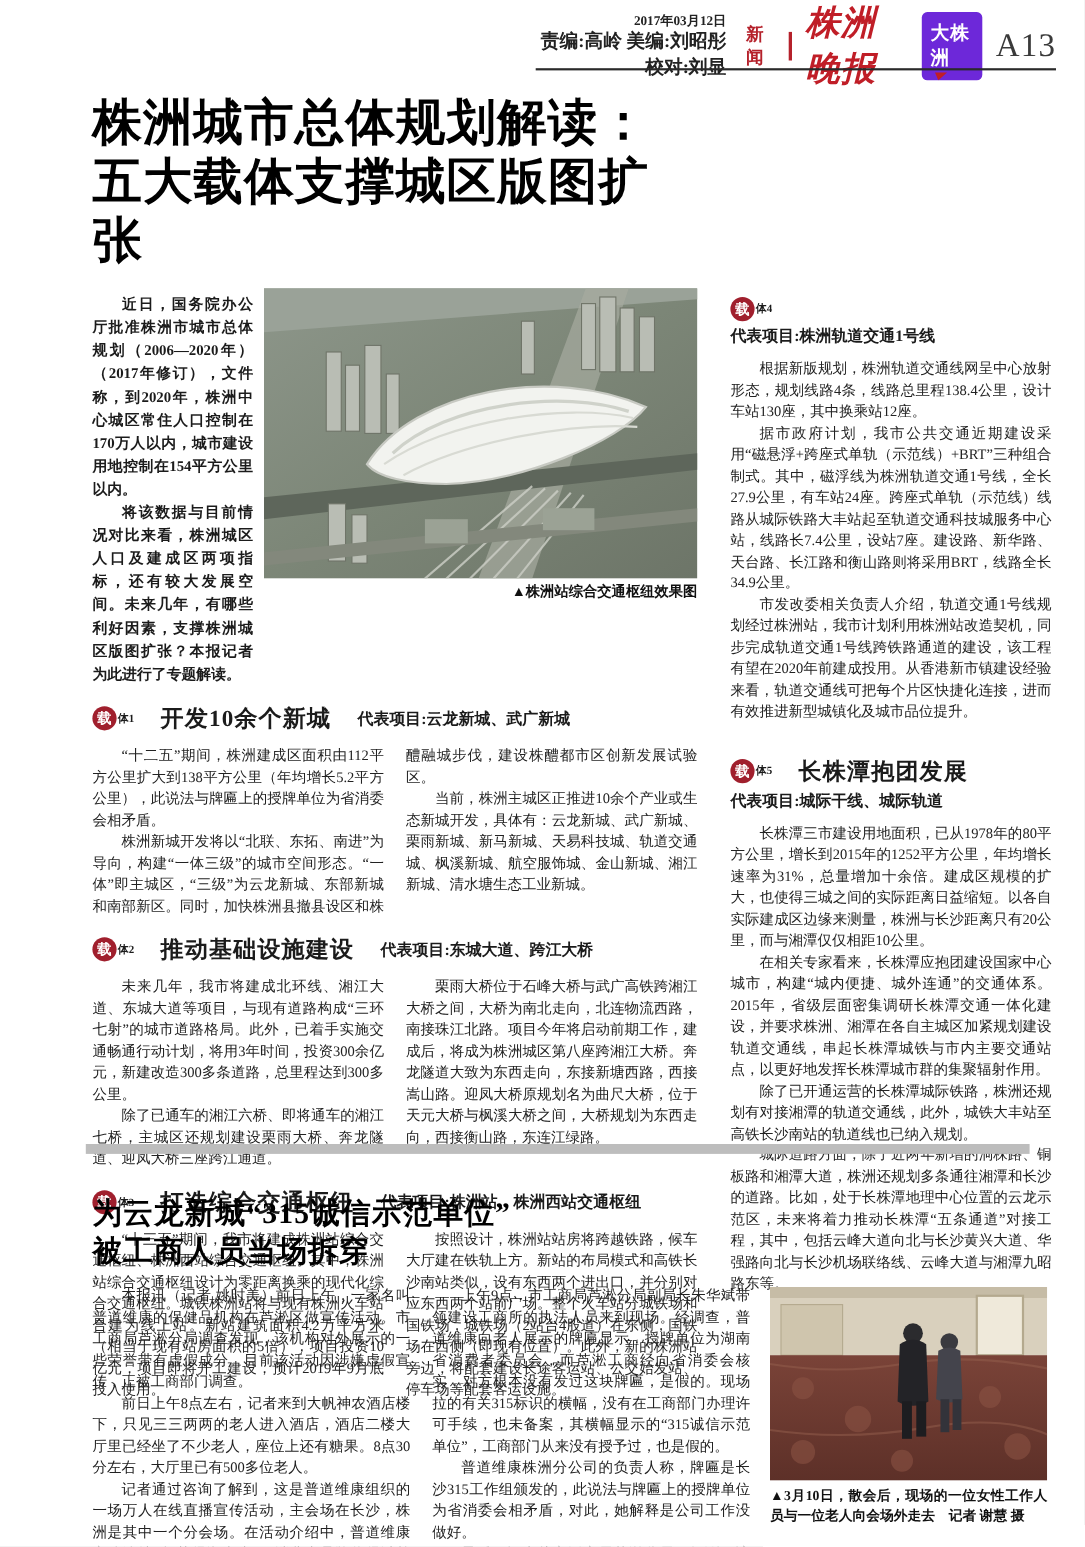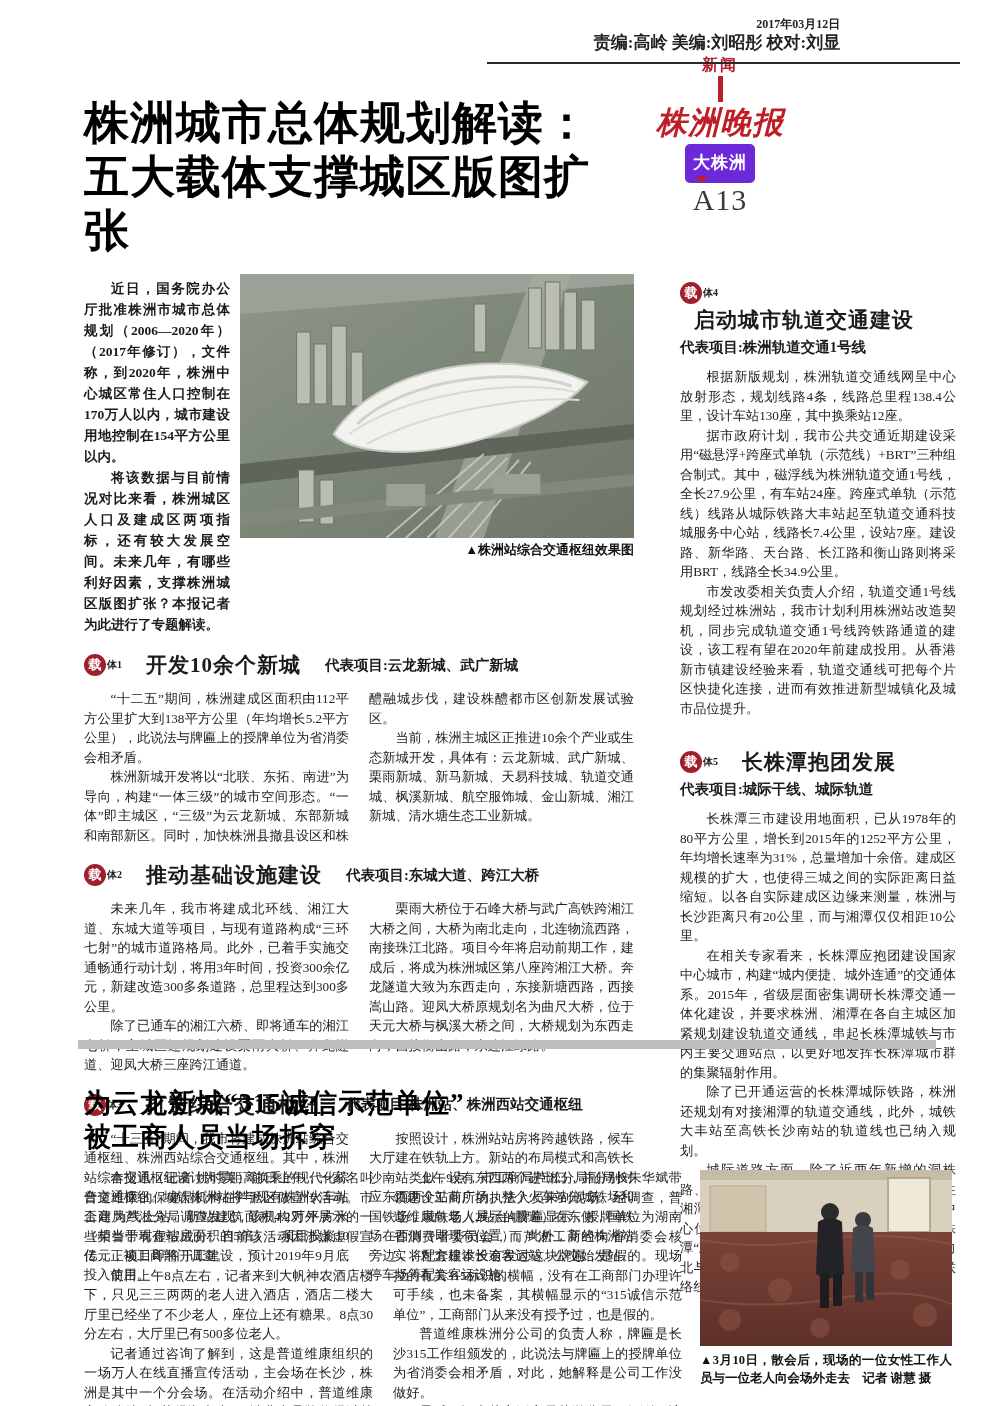--- a/index.html
+++ b/index.html
@@ -1,35 +1,35 @@
 <!DOCTYPE html>
 <html><head>
 <meta charset="utf-8">
 <style>
   html,body{margin:0;padding:0;background:#e8e8e8;}
   .page{position:relative;width:986px;height:1406px;background:#ffffff;margin:0 auto;
         font-family:"Liberation Serif","DejaVu Serif",serif;color:#1b1b1b;overflow:hidden;}
 
   
-  .hdr{position:absolute;top:16px;left:480px;right:26px;display:flex;align-items:center;justify-content:flex-end;gap:0;flex-direction:column;}
+  .hdr{position:absolute;top:0;left:480px;right:26px;display:flex;align-items:center;justify-content:flex-end;gap:12px;}
   .hdr-dateblock{text-align:right;line-height:1.35;margin-right:6px;}
   .hdr-date{font-size:12px;font-weight:bold;color:#222;}
   .hdr-staff{font-size:17px;font-weight:bold;color:#222;}
   .hdr-section{font-size:16px;font-weight:bold;color:#b5212b;letter-spacing:2px;}
   .hdr-bar{width:5px;height:26px;background:#b5212b;}
   .hdr-masthead{font-size:31px;font-weight:bold;font-style:italic;color:#c01e27;letter-spacing:1px;}
   .hdr-logo{position:relative;background:#6d28d9;color:#fff;font-weight:bold;font-size:17px;
             padding:7px 8px 9px 8px;border-radius:5px;letter-spacing:1px;}
   .hdr-logo:after{content:"";position:absolute;left:12px;bottom:-7px;border:7px solid transparent;
             border-top-color:#c01e27;border-left-width:3px;border-right-width:8px;}
   .hdr-page{font-size:30px;color:#3a3a3a;font-weight:normal;letter-spacing:1px;}
   .hdr-rule{position:absolute;top:62px;left:487px;right:26px;height:2px;background:#2a2a2a;}
 
   
-  .main{position:absolute;top:92px;left:78px;right:30px;display:flex;gap:40px;}
+  .main{position:absolute;top:80px;left:78px;right:30px;display:flex;gap:24px;}
   .main-left{width:556px;flex:none;}
   .main-right{flex:1;padding-top:190px;}
 
   h1.headline{margin:4px 0 16px 6px;font-size:45px;line-height:54px;font-weight:900;color:#000;letter-spacing:1px;}
   .top-region{display:flex;gap:10px;margin-left:6px;}
   .intro{width:146px;flex:none;padding-top:4px;}
   .intro p{margin:0;font-size:13.5px;line-height:21px;font-weight:bold;text-indent:2em;text-align:justify;
            font-family:"Liberation Serif","DejaVu Serif",serif;}
   .photo-fig{flex:1;margin:0;}
   .photo-frame{width:100%;height:264px;display:block;}
@@ -190,21 +190,20 @@
     </div>
 
     <div class="main-right">
 
       <div class="section stacked" style="margin-top:0;">
         <div class="sec-head">
           <span class="badge">
             <span class="badge-circle">载</span>
             <span class="badge-num">体4</span>
           </span>
-          <span class="sec-title">启动城市轨道交通建设</span>
           <span class="sec-project">代表项目:株洲轨道交通1号线</span>
         </div>
         <div class="sec-body right-body">
             <p>根据新版规划，株洲轨道交通线网呈中心放射形态，规划线路4条，线路总里程138.4公里，设计车站130座，其中换乘站12座。</p>
             <p>据市政府计划，我市公共交通近期建设采用“磁悬浮+跨座式单轨（示范线）+BRT”三种组合制式。其中，磁浮线为株洲轨道交通1号线，全长27.9公里，有车站24座。跨座式单轨（示范线）线路从城际铁路大丰站起至轨道交通科技城服务中心站，线路长7.4公里，设站7座。建设路、新华路、天台路、长江路和衡山路则将采用BRT，线路全长34.9公里。</p>
             <p>市发改委相关负责人介绍，轨道交通1号线规划经过株洲站，我市计划利用株洲站改造契机，同步完成轨道交通1号线跨铁路通道的建设，该工程有望在2020年前建成投用。从香港新市镇建设经验来看，轨道交通线可把每个片区快捷化连接，进而有效推进新型城镇化及城市品位提升。</p>
           </div>
       </div>
 
       <div class="section stacked" style="margin-top:30px;">

